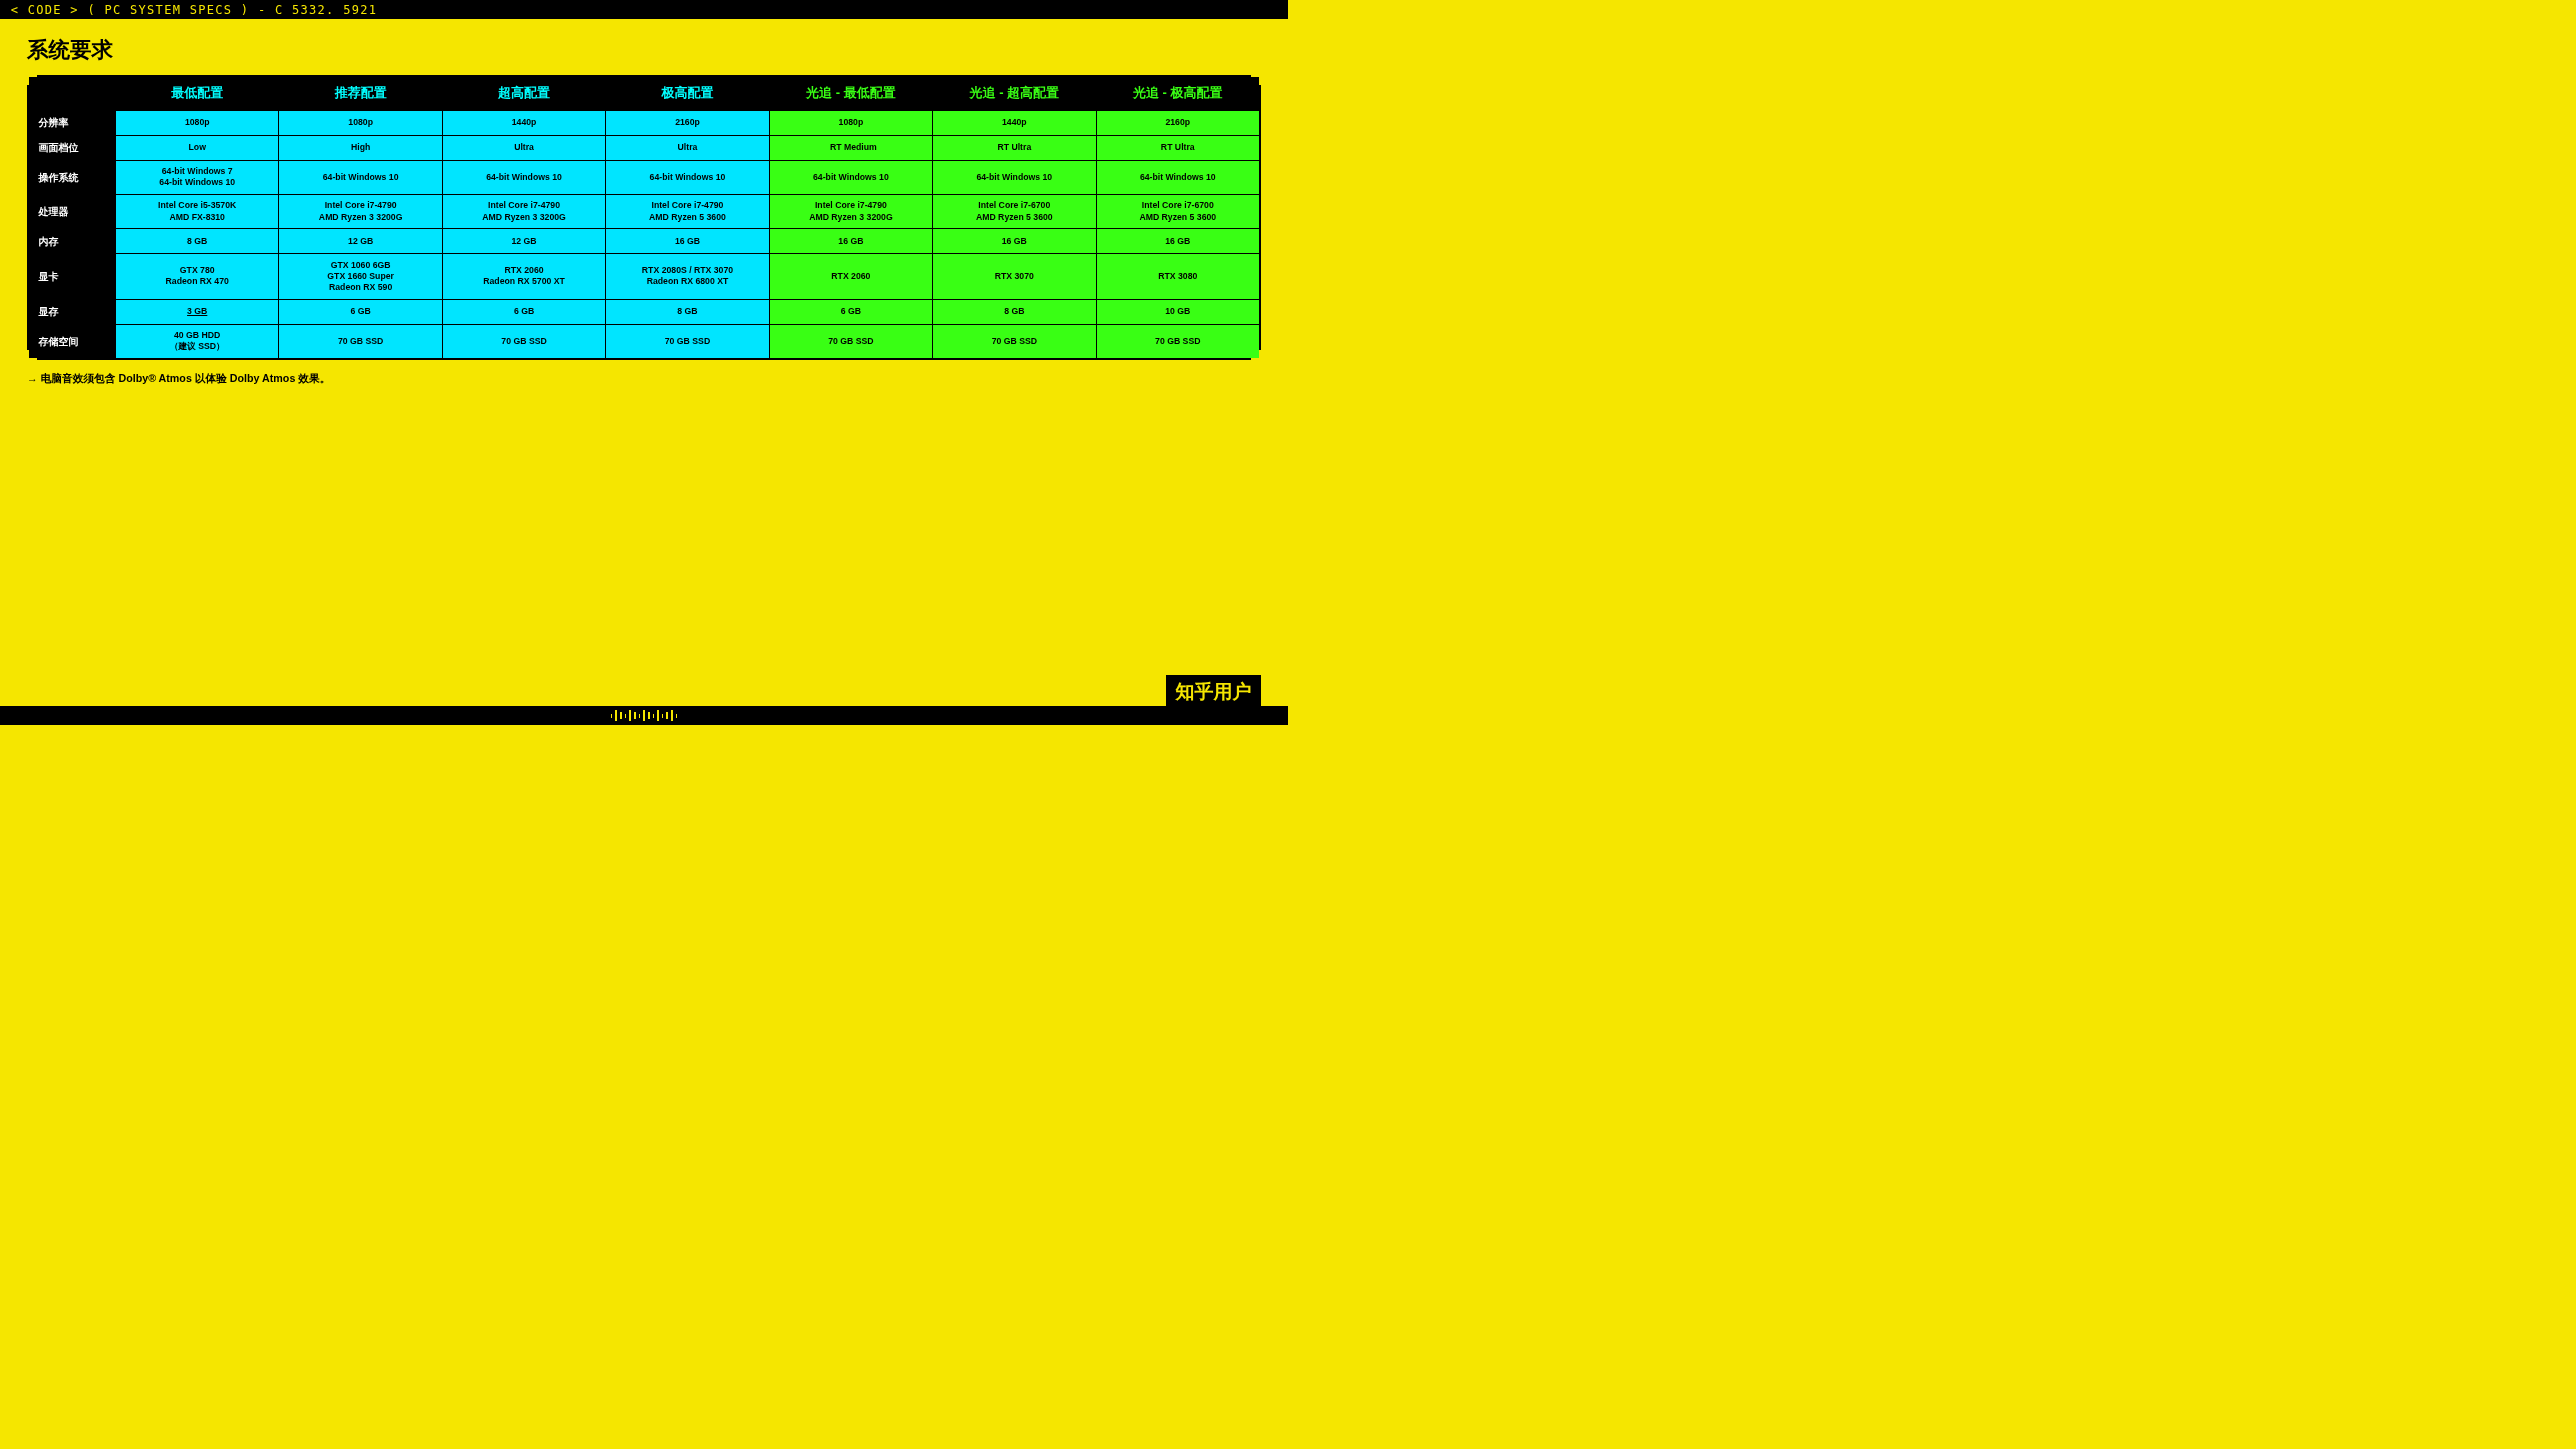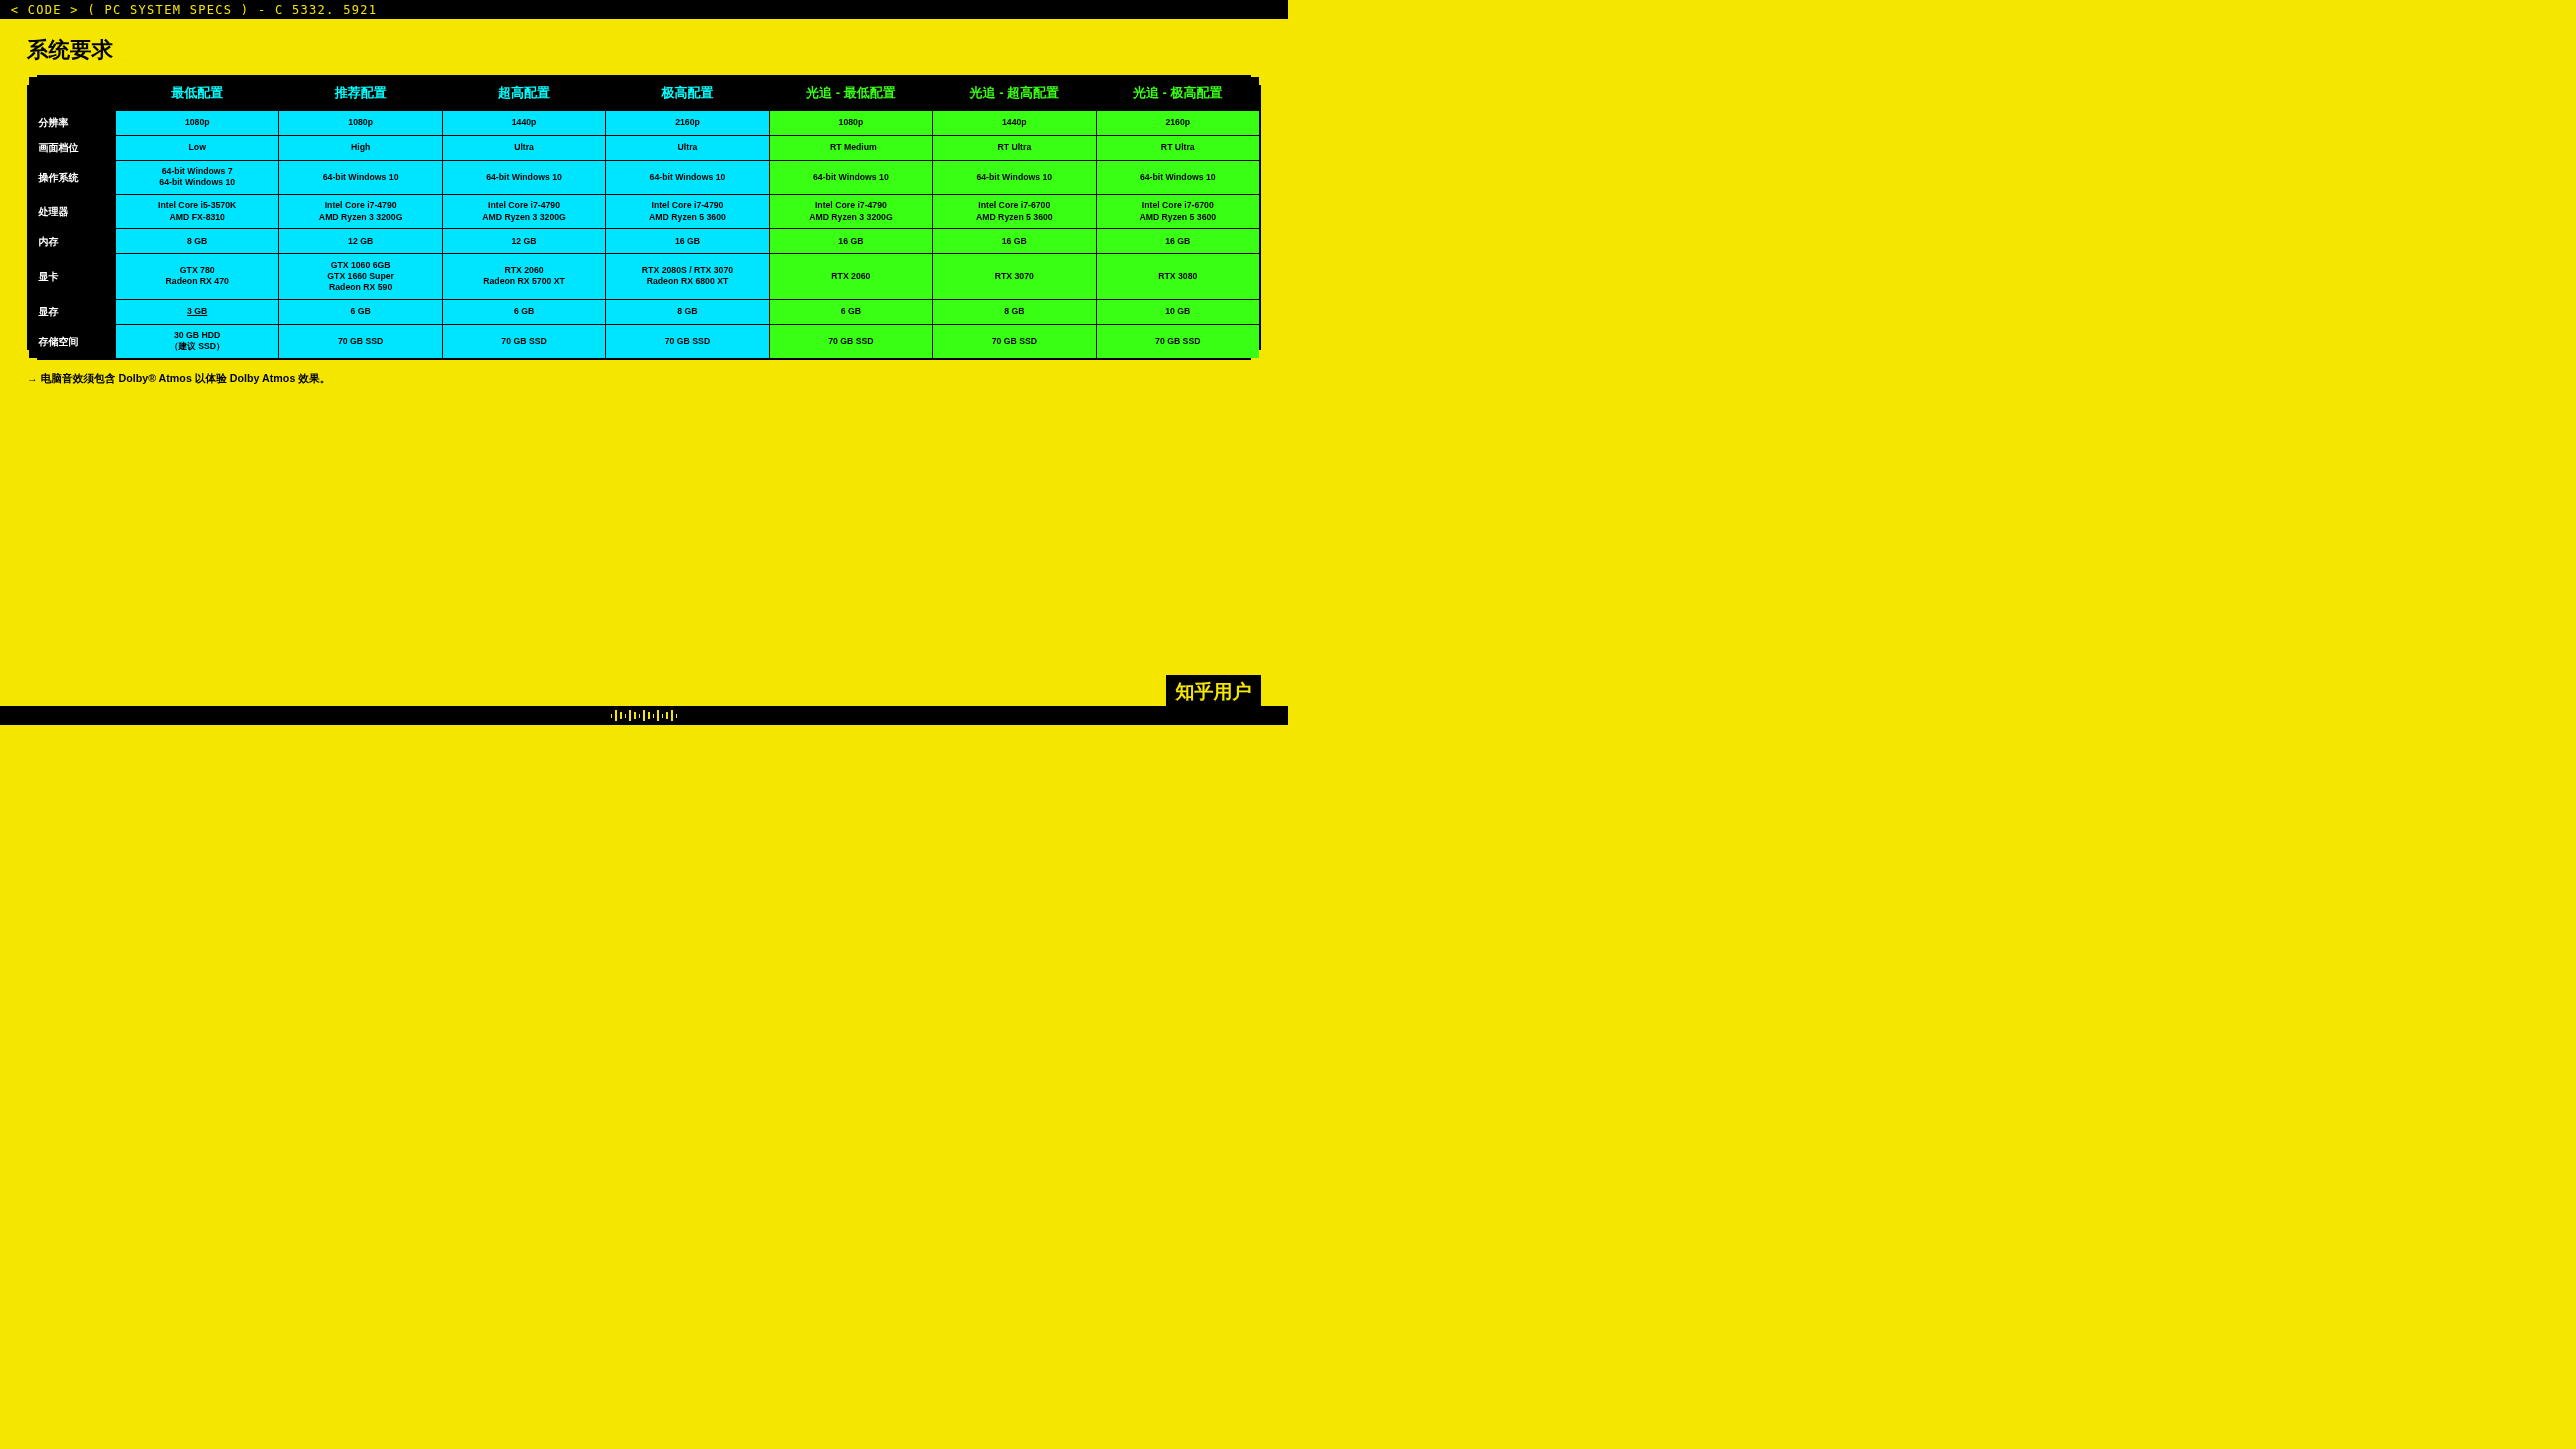--- a/index.html
+++ b/index.html
@@ -292,21 +292,21 @@
             <td class="cell-cyan" style="white-space: pre-line; text-decoration: underline;">3 GB</td>
             <td class="cell-cyan" style="white-space: pre-line;">6 GB</td>
             <td class="cell-cyan" style="white-space: pre-line;">6 GB</td>
             <td class="cell-cyan" style="white-space: pre-line;">8 GB</td>
             <td class="cell-green" style="white-space: pre-line;">6 GB</td>
             <td class="cell-green" style="white-space: pre-line;">8 GB</td>
             <td class="cell-green" style="white-space: pre-line;">10 GB</td>
           </tr>
           <tr>
             <td>存储空间</td>
-            <td class="cell-cyan" style="white-space: pre-line;">30 GB HDD
+            <td class="cell-cyan" style="white-space: pre-line;">40 GB HDD
 （建议 SSD）</td>
             <td class="cell-cyan" style="white-space: pre-line;">70 GB SSD</td>
             <td class="cell-cyan" style="white-space: pre-line;">70 GB SSD</td>
             <td class="cell-cyan" style="white-space: pre-line;">70 GB SSD</td>
             <td class="cell-green" style="white-space: pre-line;">70 GB SSD</td>
             <td class="cell-green" style="white-space: pre-line;">70 GB SSD</td>
             <td class="cell-green" style="white-space: pre-line;">70 GB SSD</td>
           </tr>
         </tbody>
     </table>

